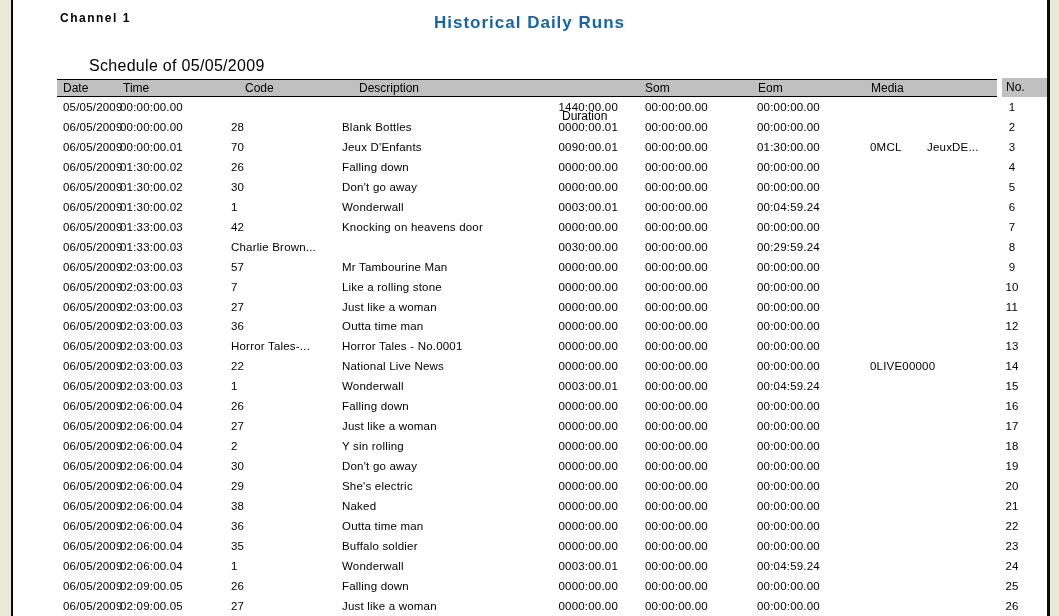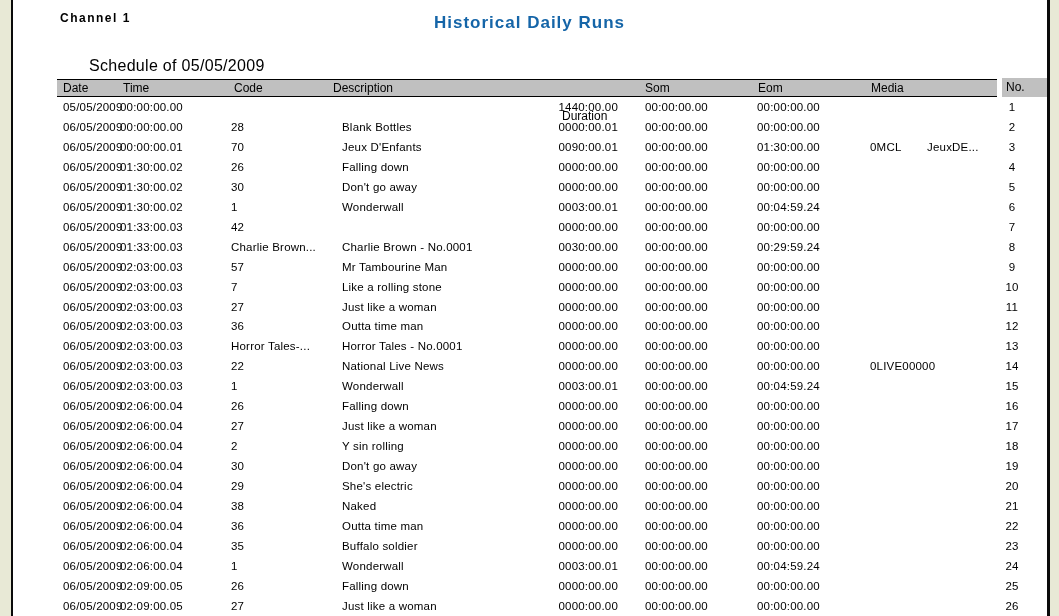--- a/index.html
+++ b/index.html
@@ -61,22 +61,22 @@
   .x-desc     { left:342px; }
   .x-duration { left:552px; width:66px; text-align:right; }
   .x-som      { left:645px; }
   .x-eom      { left:757px; }
   .x-media    { left:870px;text-align:center; }
   .x-media2   { left:927px; }
   .x-no       { left:1002px; width:20px; text-align:center; }
 
   .hx-date     { left:63px;  }
   .hx-time     { left:123px; }
-  .hx-code     { left:234px; }
-  .hx-desc     { left:333px; }
+  .hx-code     { left:245px; }
+  .hx-desc     { left:359px; }
   .hx-duration { left:562px;margin-top:28px; }
   .hx-som      { left:645px; }
   .hx-eom      { left:758px; }
   .hx-media    { left:871px; }
   .hx-no       { left:1006px; top:80px; }
 </style>
 </head>
 <body>
 
 <div class="edge-left-bg"></div>
@@ -158,30 +158,30 @@
       <span class="cell x-desc">Wonderwall</span>
       <span class="cell x-duration">0003:00.01</span>
       <span class="cell x-som">00:00:00.00</span>
       <span class="cell x-eom">00:04:59.24</span>
       <span class="cell x-no">6</span>
     </div>
     <div class="row" style="top: 119.7px;">
       <span class="cell x-date">06/05/2009</span>
       <span class="cell x-time">01:33:00.03</span>
       <span class="cell x-code">42</span>
+      <span class="cell x-desc">Knocking on heavens door</span>
       <span class="cell x-duration">0000:00.00</span>
       <span class="cell x-som">00:00:00.00</span>
       <span class="cell x-eom">00:00:00.00</span>
       <span class="cell x-no">7</span>
     </div>
     <div class="row" style="top: 139.65px;">
       <span class="cell x-date">06/05/2009</span>
       <span class="cell x-time">01:33:00.03</span>
       <span class="cell x-code">Charlie Brown...</span>
-      <span class="cell x-desc">Charlie Brown - No.0001</span>
       <span class="cell x-duration">0030:00.00</span>
       <span class="cell x-som">00:00:00.00</span>
       <span class="cell x-eom">00:29:59.24</span>
       <span class="cell x-no">8</span>
     </div>
     <div class="row" style="top: 159.6px;">
       <span class="cell x-date">06/05/2009</span>
       <span class="cell x-time">02:03:00.03</span>
       <span class="cell x-code">57</span>
       <span class="cell x-desc">Mr Tambourine Man</span>

